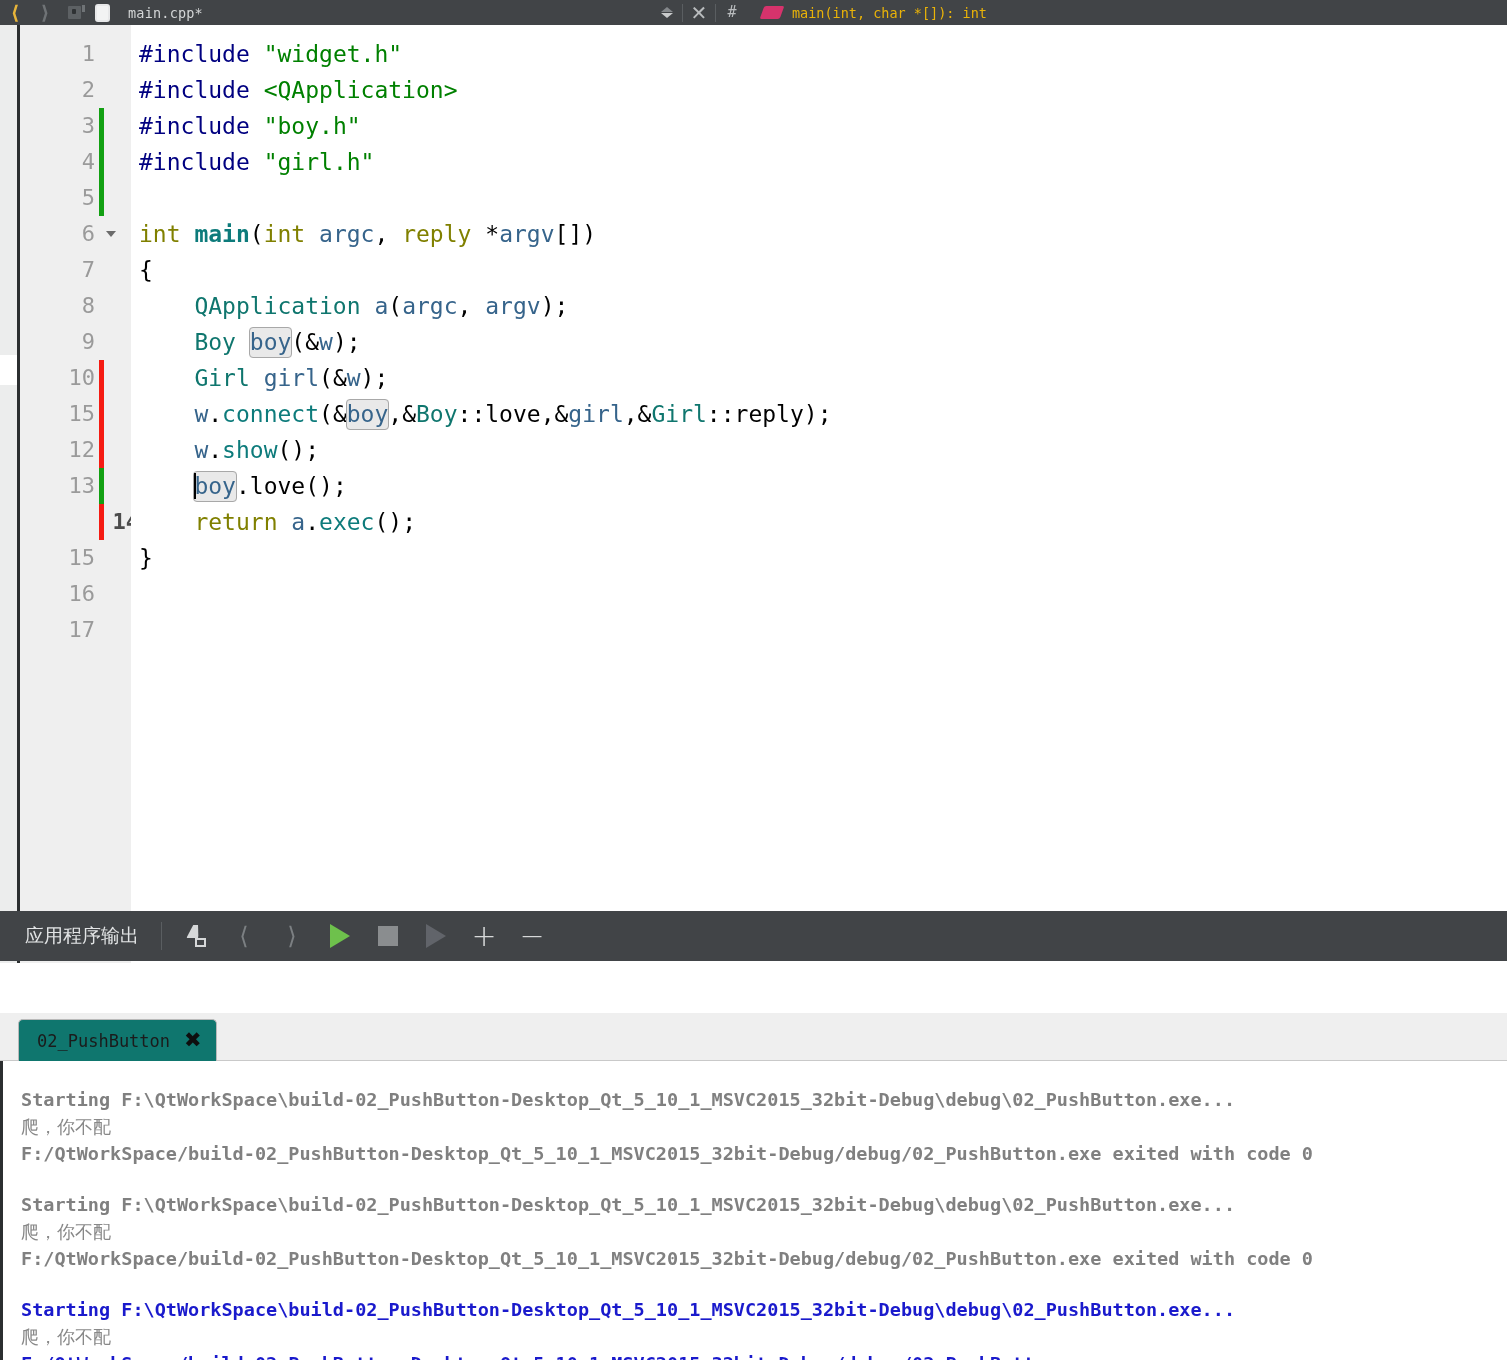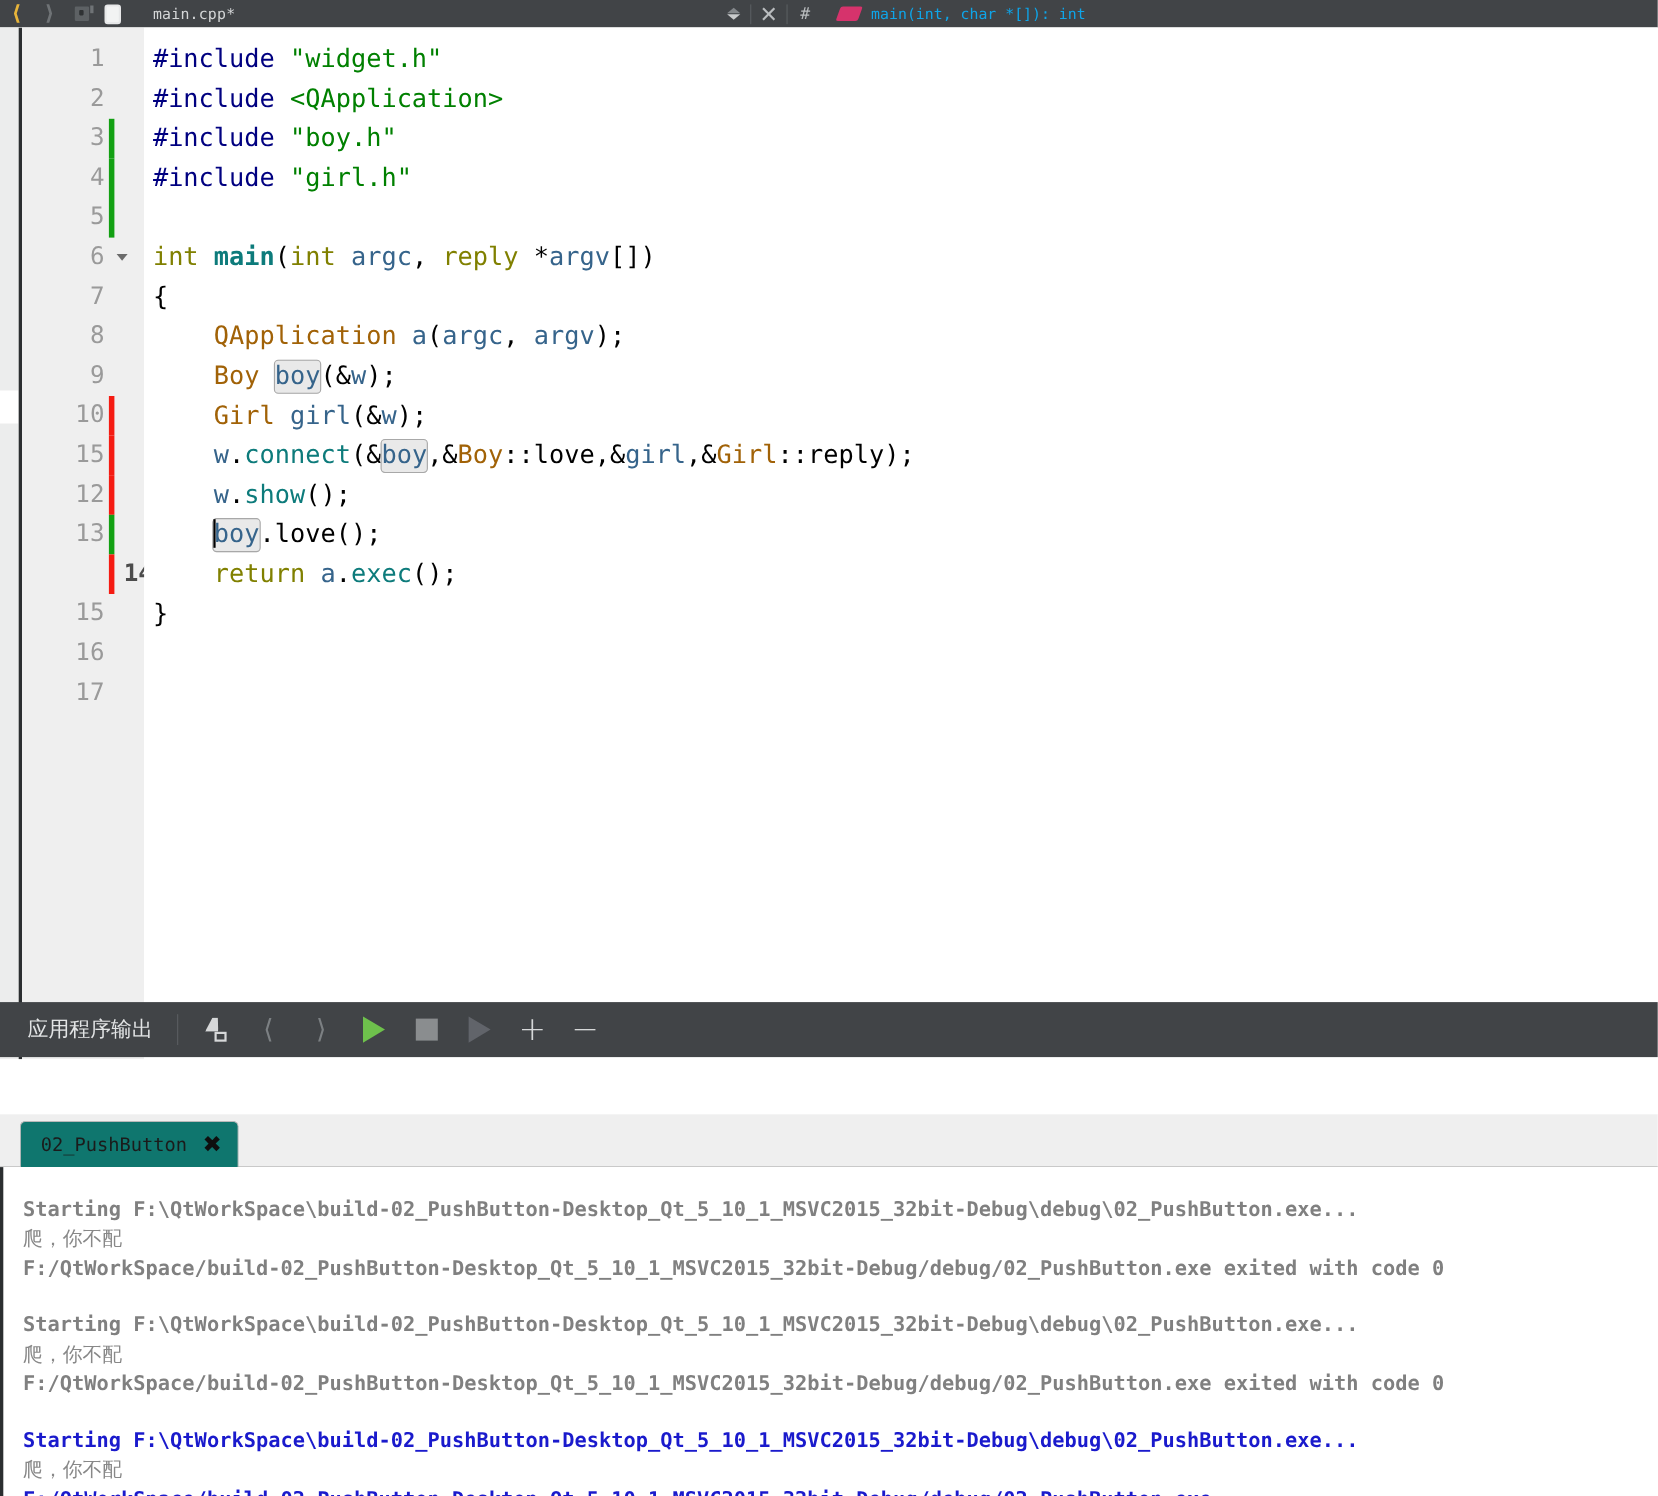--- a/index.html
+++ b/index.html
@@ -66,21 +66,21 @@
     border-radius: 3px;
     background: #f2f3f3;
     box-sizing: border-box;
   }
 
   .tb-filename {
     color: #d4d6d7;
     font-family: "DejaVu Sans Mono", monospace;
     font-size: 13.5px;
     letter-spacing: 0.2px;
-    margin-left: 23px;
+    margin-left: 12px;
     white-space: nowrap;
   }
 
   .tb-spacer { flex: 1 1 auto; }
 
   .tb-updown {
     width: 26px; height: 25px;
     display: flex; flex-direction: column;
     align-items: center; justify-content: center;
     gap: 1px;
@@ -117,21 +117,21 @@
   }
   .fn-marker {
     width: 20px; height: 13px;
     background: #d6336c;
     margin-left: 16px;
     margin-right: 10px;
     transform: skewX(-20deg);
     border-radius: 2px;
   }
   .tb-symbol {
-    color: #0ea5e9;
+    color: #eab308;
     font-family: "DejaVu Sans Mono", monospace;
     font-size: 13.5px;
     white-space: nowrap;
   }
 
   
   .editor {
     position: absolute; left: 0; top: 25px;
     width: 1507px; height: 938px;
     background: #ffffff;
@@ -211,21 +211,21 @@
     padding-left: 8px;
     white-space: pre;
     color: #000000;
   }
 
   
   .t-pre   { color: #000080; }   
   .t-str   { color: #008000; }   
   .t-kw    { color: #808000; }   
   .t-fn    { color: #0d7b7b; font-weight: bold; }  
-  .t-cls   { color: #a16207; }   
+  .t-cls   { color: #0f766e; }   
   .t-var   { color: #36648b; }   
   .t-mem   { color: #0d7b7b; }   
   .t-pun   { color: #000000; }
 
   .occ {
     background: #e9e9e9;
     border: 1px solid #a8a8a8;
     border-radius: 4px;
     padding: 1px 0 2px 0;
     margin: 0 -1px;

